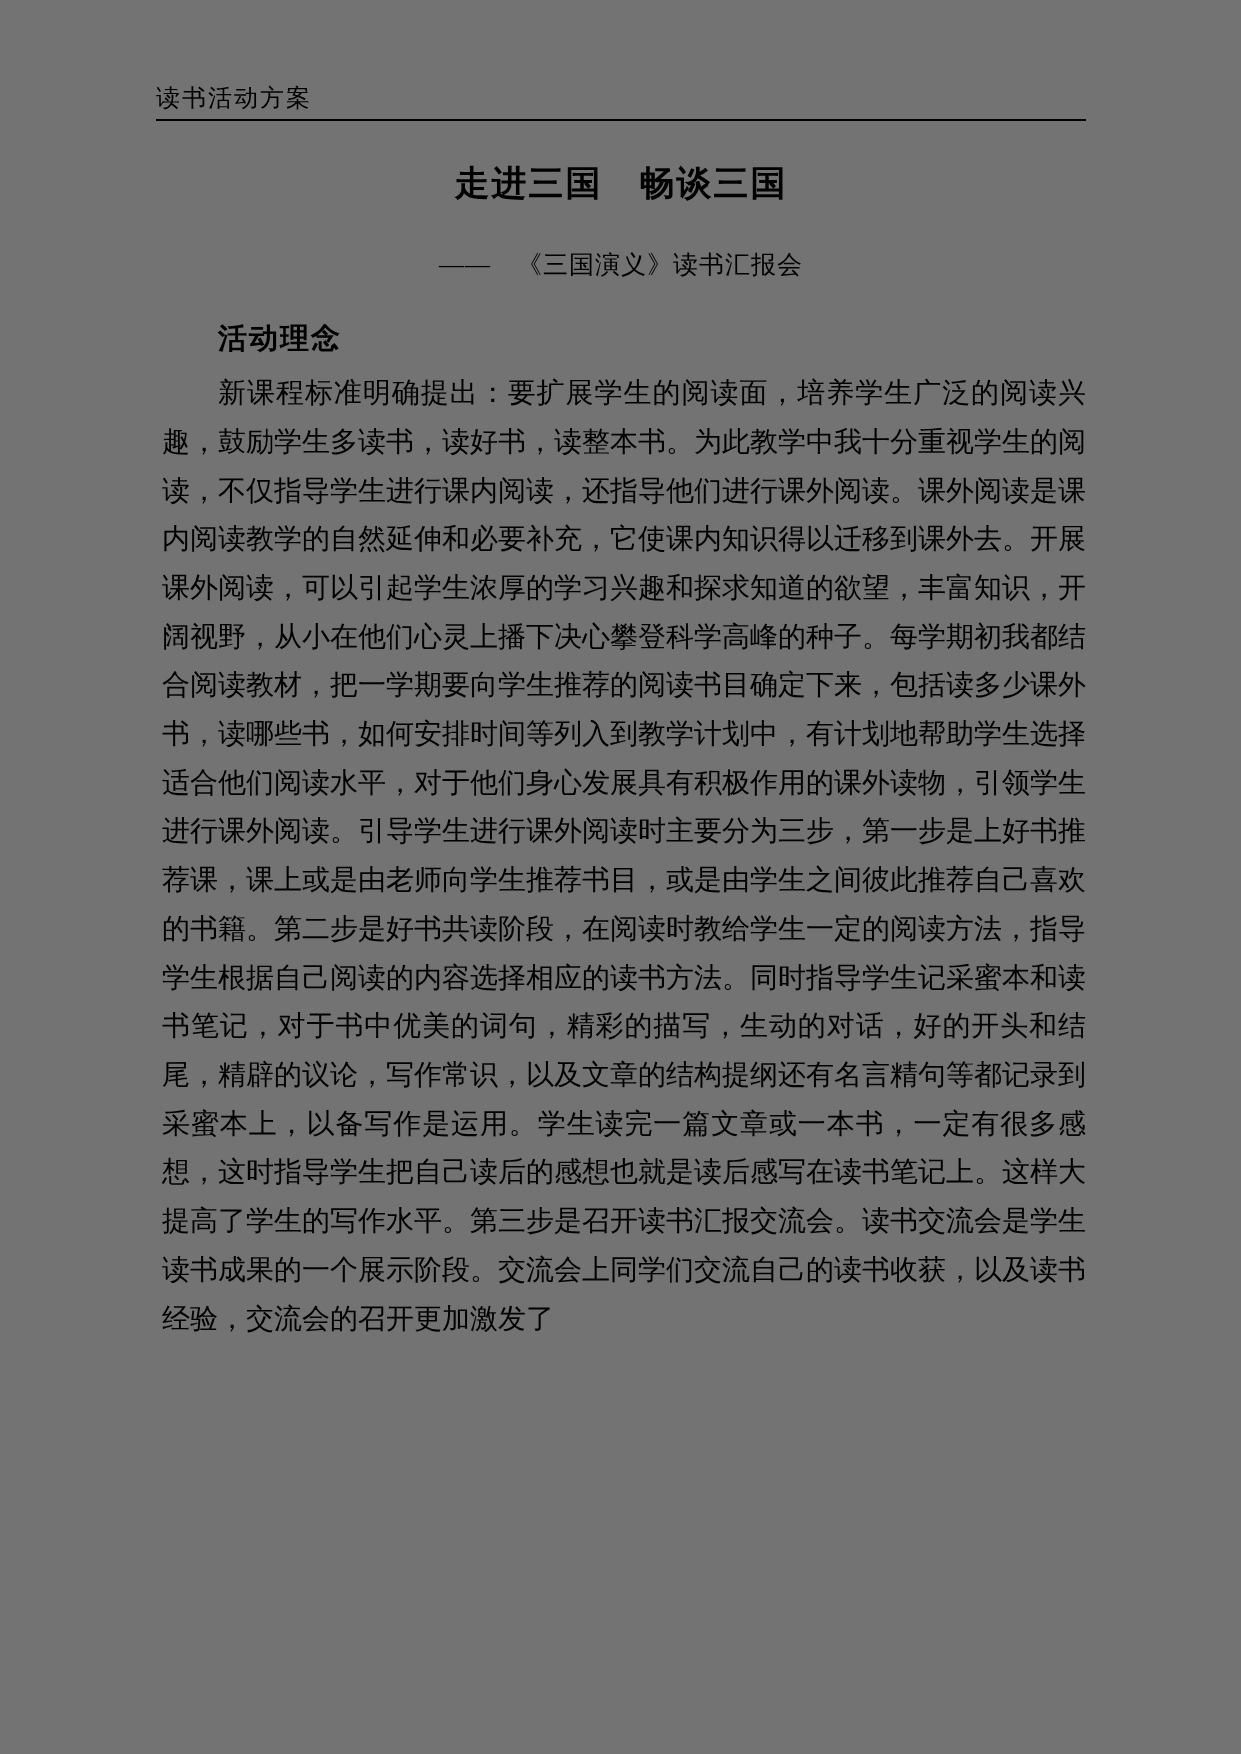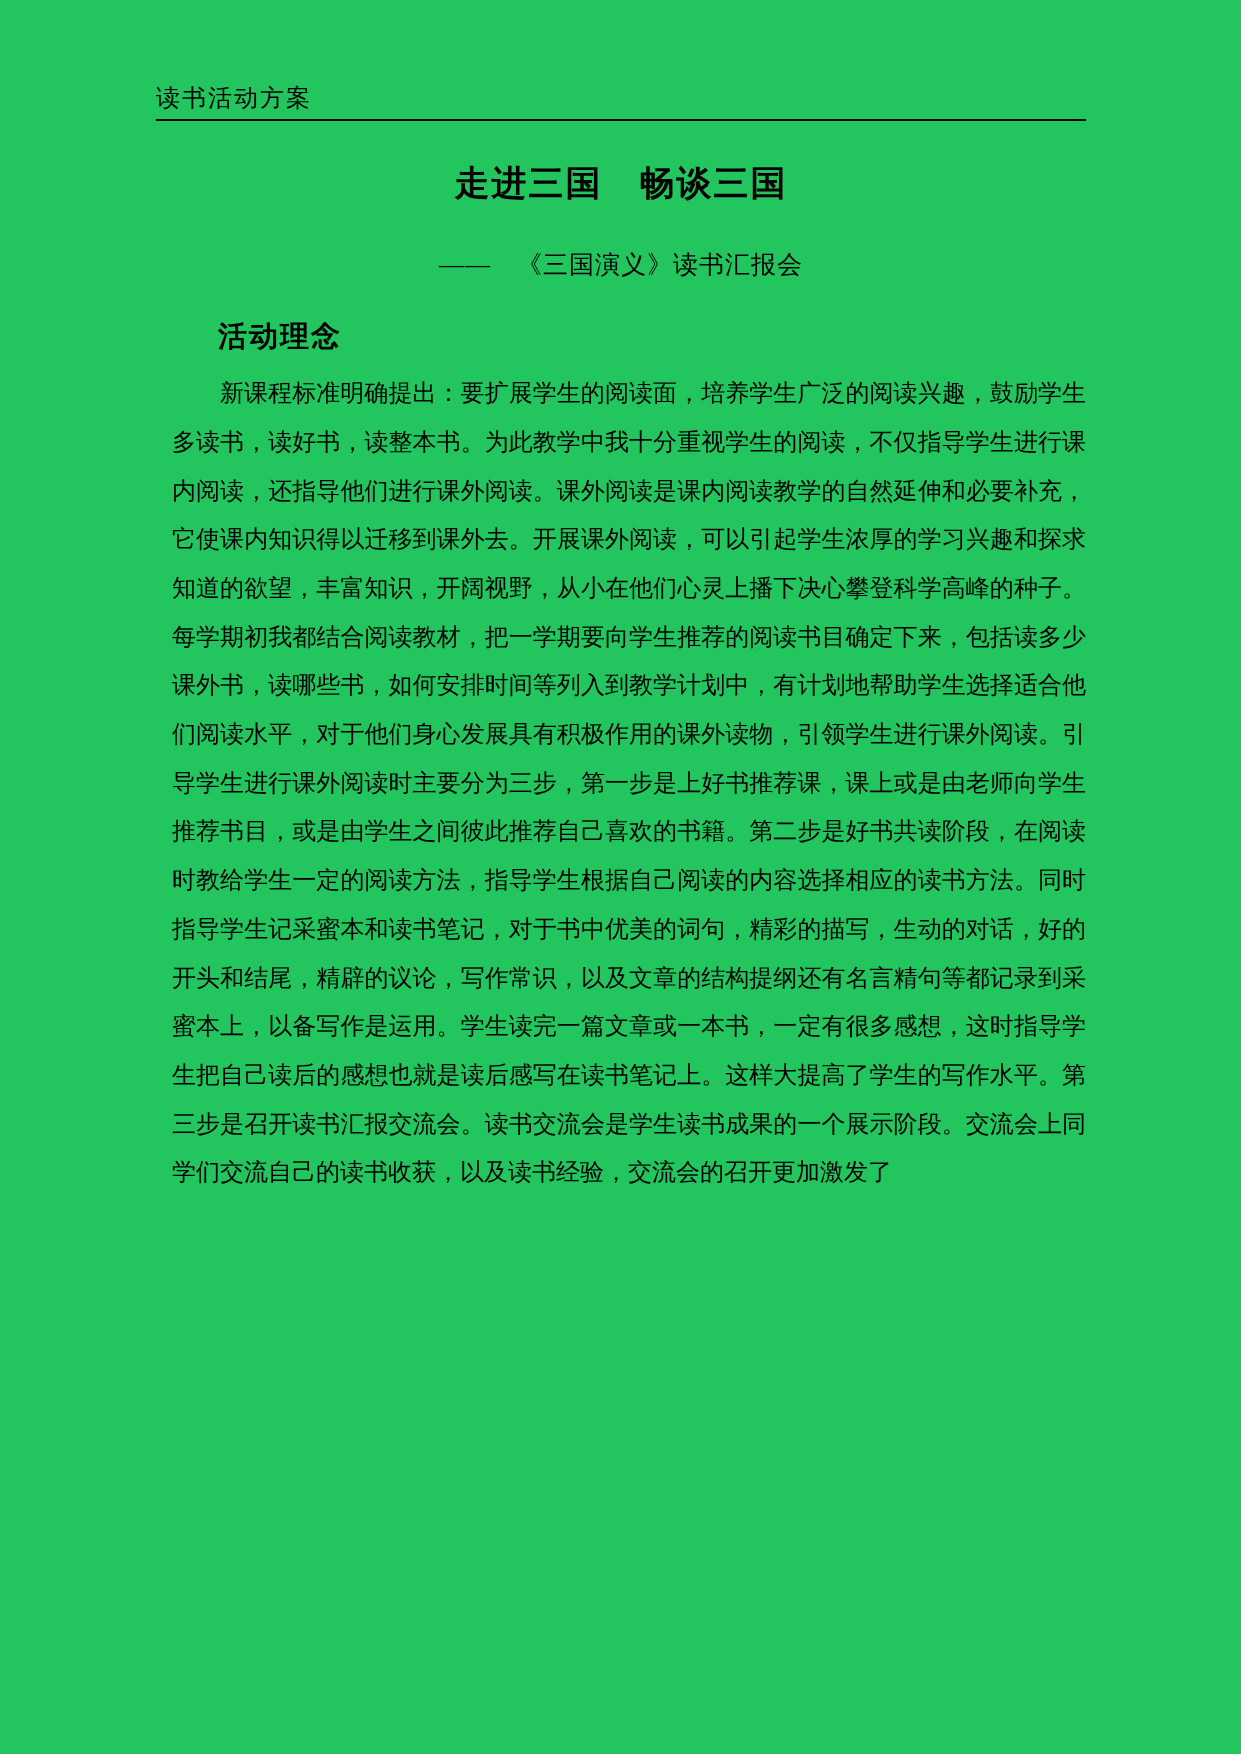--- a/index.html
+++ b/index.html
@@ -6,21 +6,21 @@
     html, body { margin: 0; padding: 0; }
     body {
       background: #ffffff;
       font-family: "Liberation Serif", serif;
       color: #000000;
     }
     .page {
       position: relative;
       width: 1241px;
       height: 1754px;
-      background: #22c55e;
+      background: #737373;
       overflow: hidden;
     }
     .content {
       position: absolute;
       left: 156px;
       top: 0;
       width: 930px;
     }
     .doc-header {
       margin-top: 84px;
@@ -45,29 +45,29 @@
     .doc-subtitle {
       margin-top: 48px;
       font-size: 25px;
       text-align: center;
       letter-spacing: 1px;
       line-height: 1.15;
     }
     .section-heading {
       margin: 42px 0 0 0;
       padding-left: 62px;
-      font-family: Liberation Mono, monospace;
+      font-family: Liberation Serif, serif;
       font-weight: bold;
       font-size: 29px;
       letter-spacing: 2px;
       line-height: 1.15;
     }
     .body-text {
-      margin: 14px 0 0 16px;
-      font-size: 24px;
+      margin: 14px 0 0 6px;
+      font-size: 28px;
       line-height: 48.7px;
       text-align: justify;
       text-indent: 2em;
     }
   </style>
 </head>
 <body>
 
 <div class="page">
   <div class="content">

